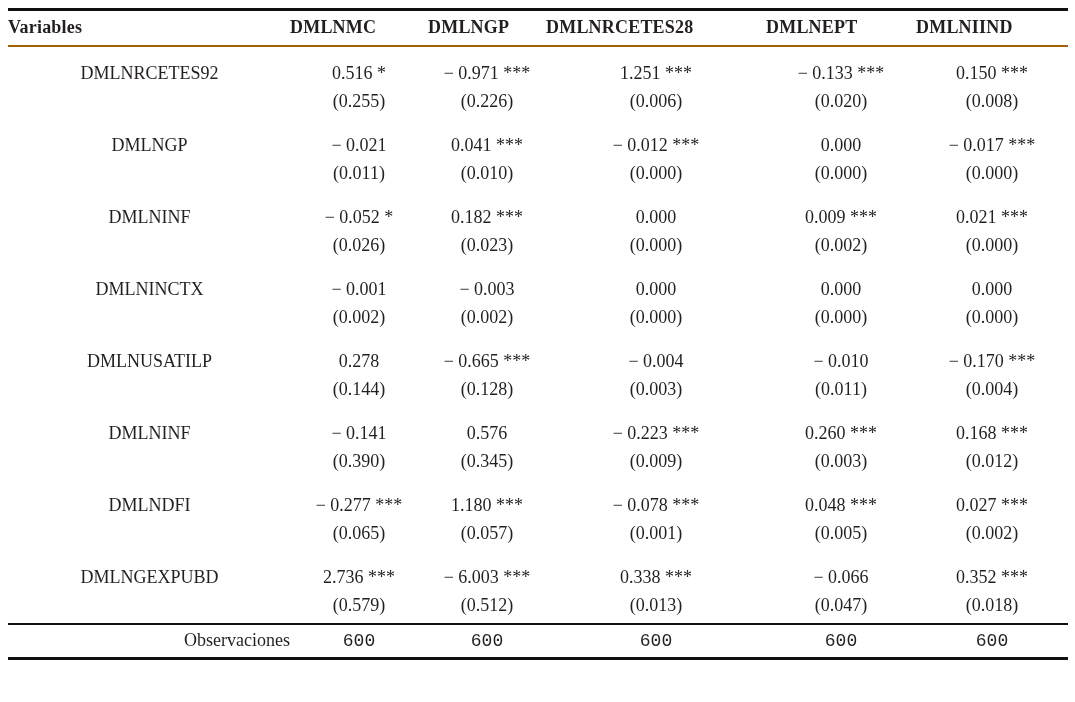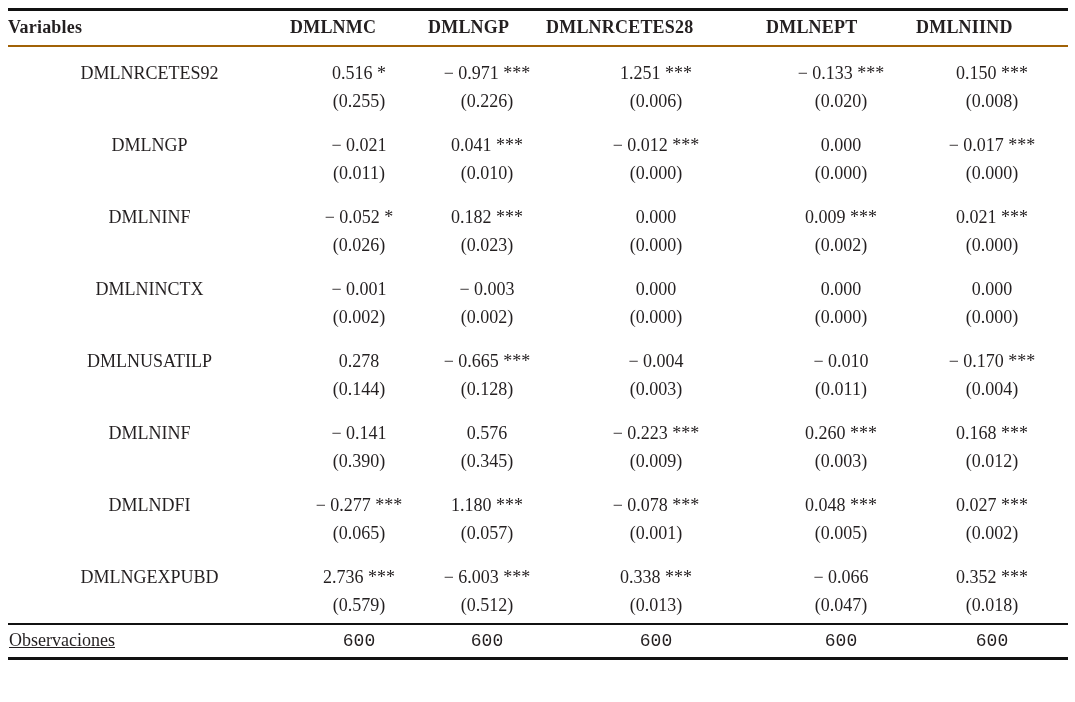--- a/index.html
+++ b/index.html
@@ -56,24 +56,23 @@
   tr.stat-row {
     height: 35px;
   }
   tr.stat-row td {
     vertical-align: middle;
   }
   tr.stat-row:first-child td {
     border-top: 2px solid #111111;
   }
   .stat-label {
-    text-align: left;
+    text-align: right;
     padding-left: 1px;
     white-space: nowrap;
-    text-decoration: underline;
   }
   .stat-value { text-align: center; font-family: Liberation Mono, monospace; }
 </style>
 </head>
 <body>
 
 <div class="table-wrap">
   <table class="reg">
     <colgroup>
       <col style="width:282px">

